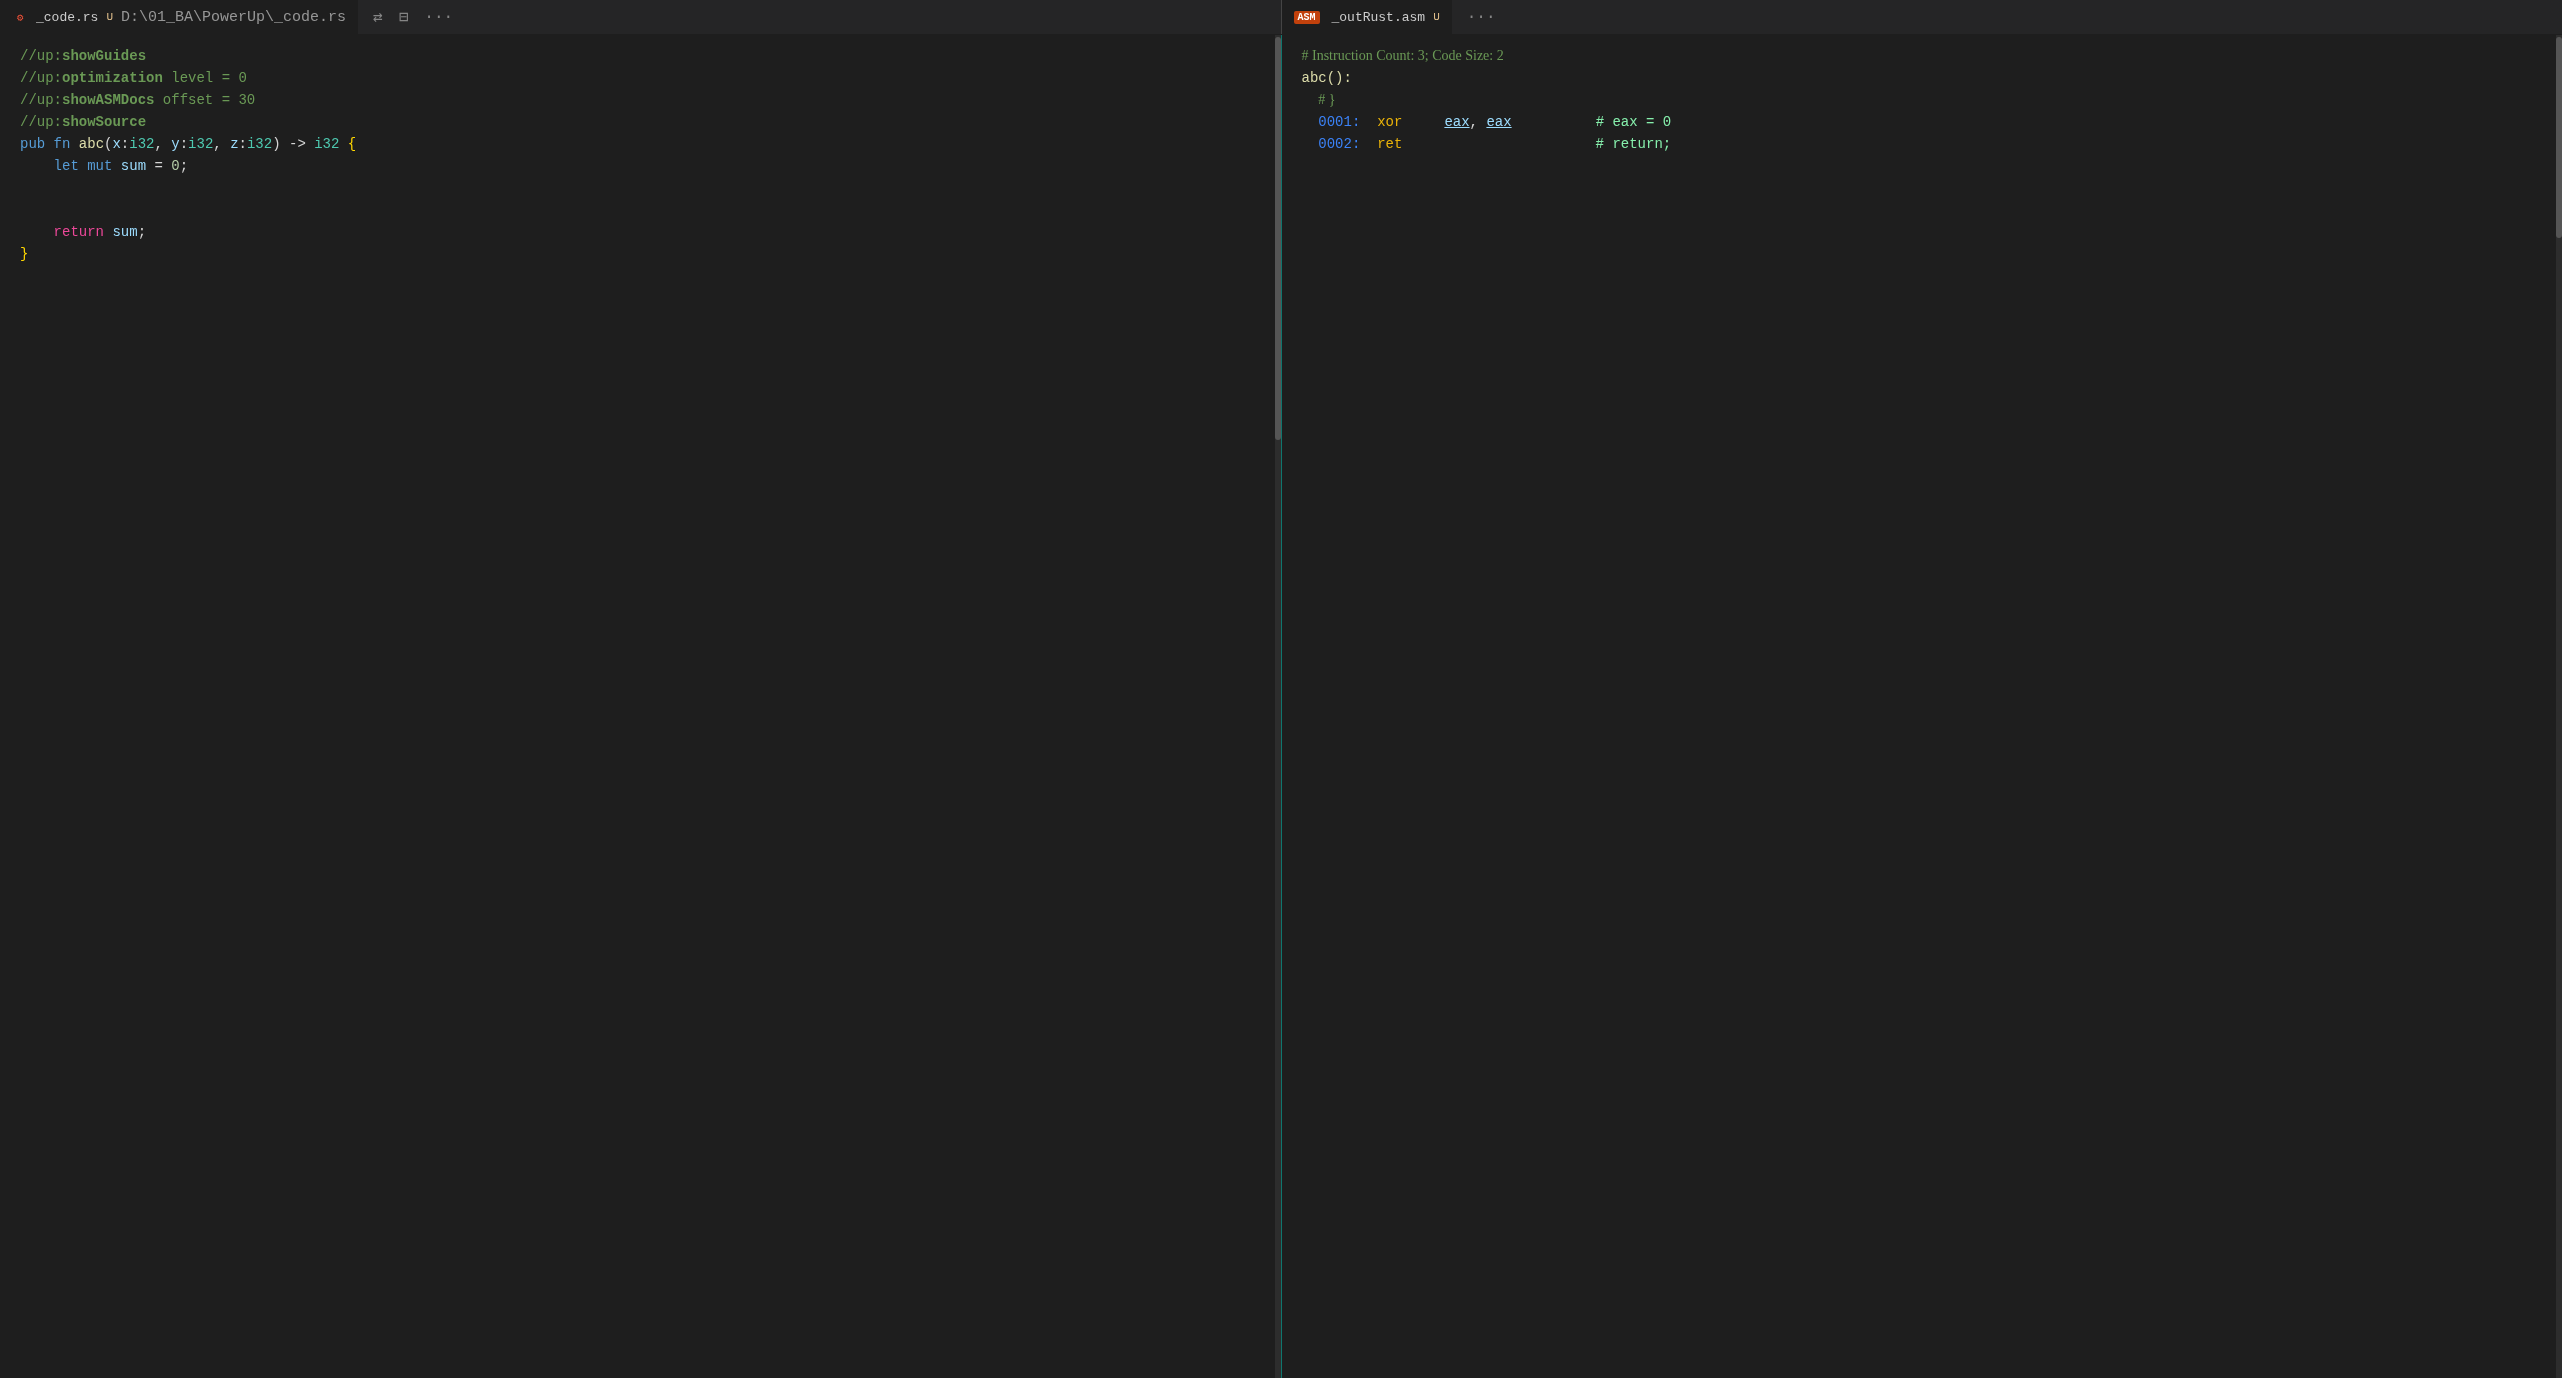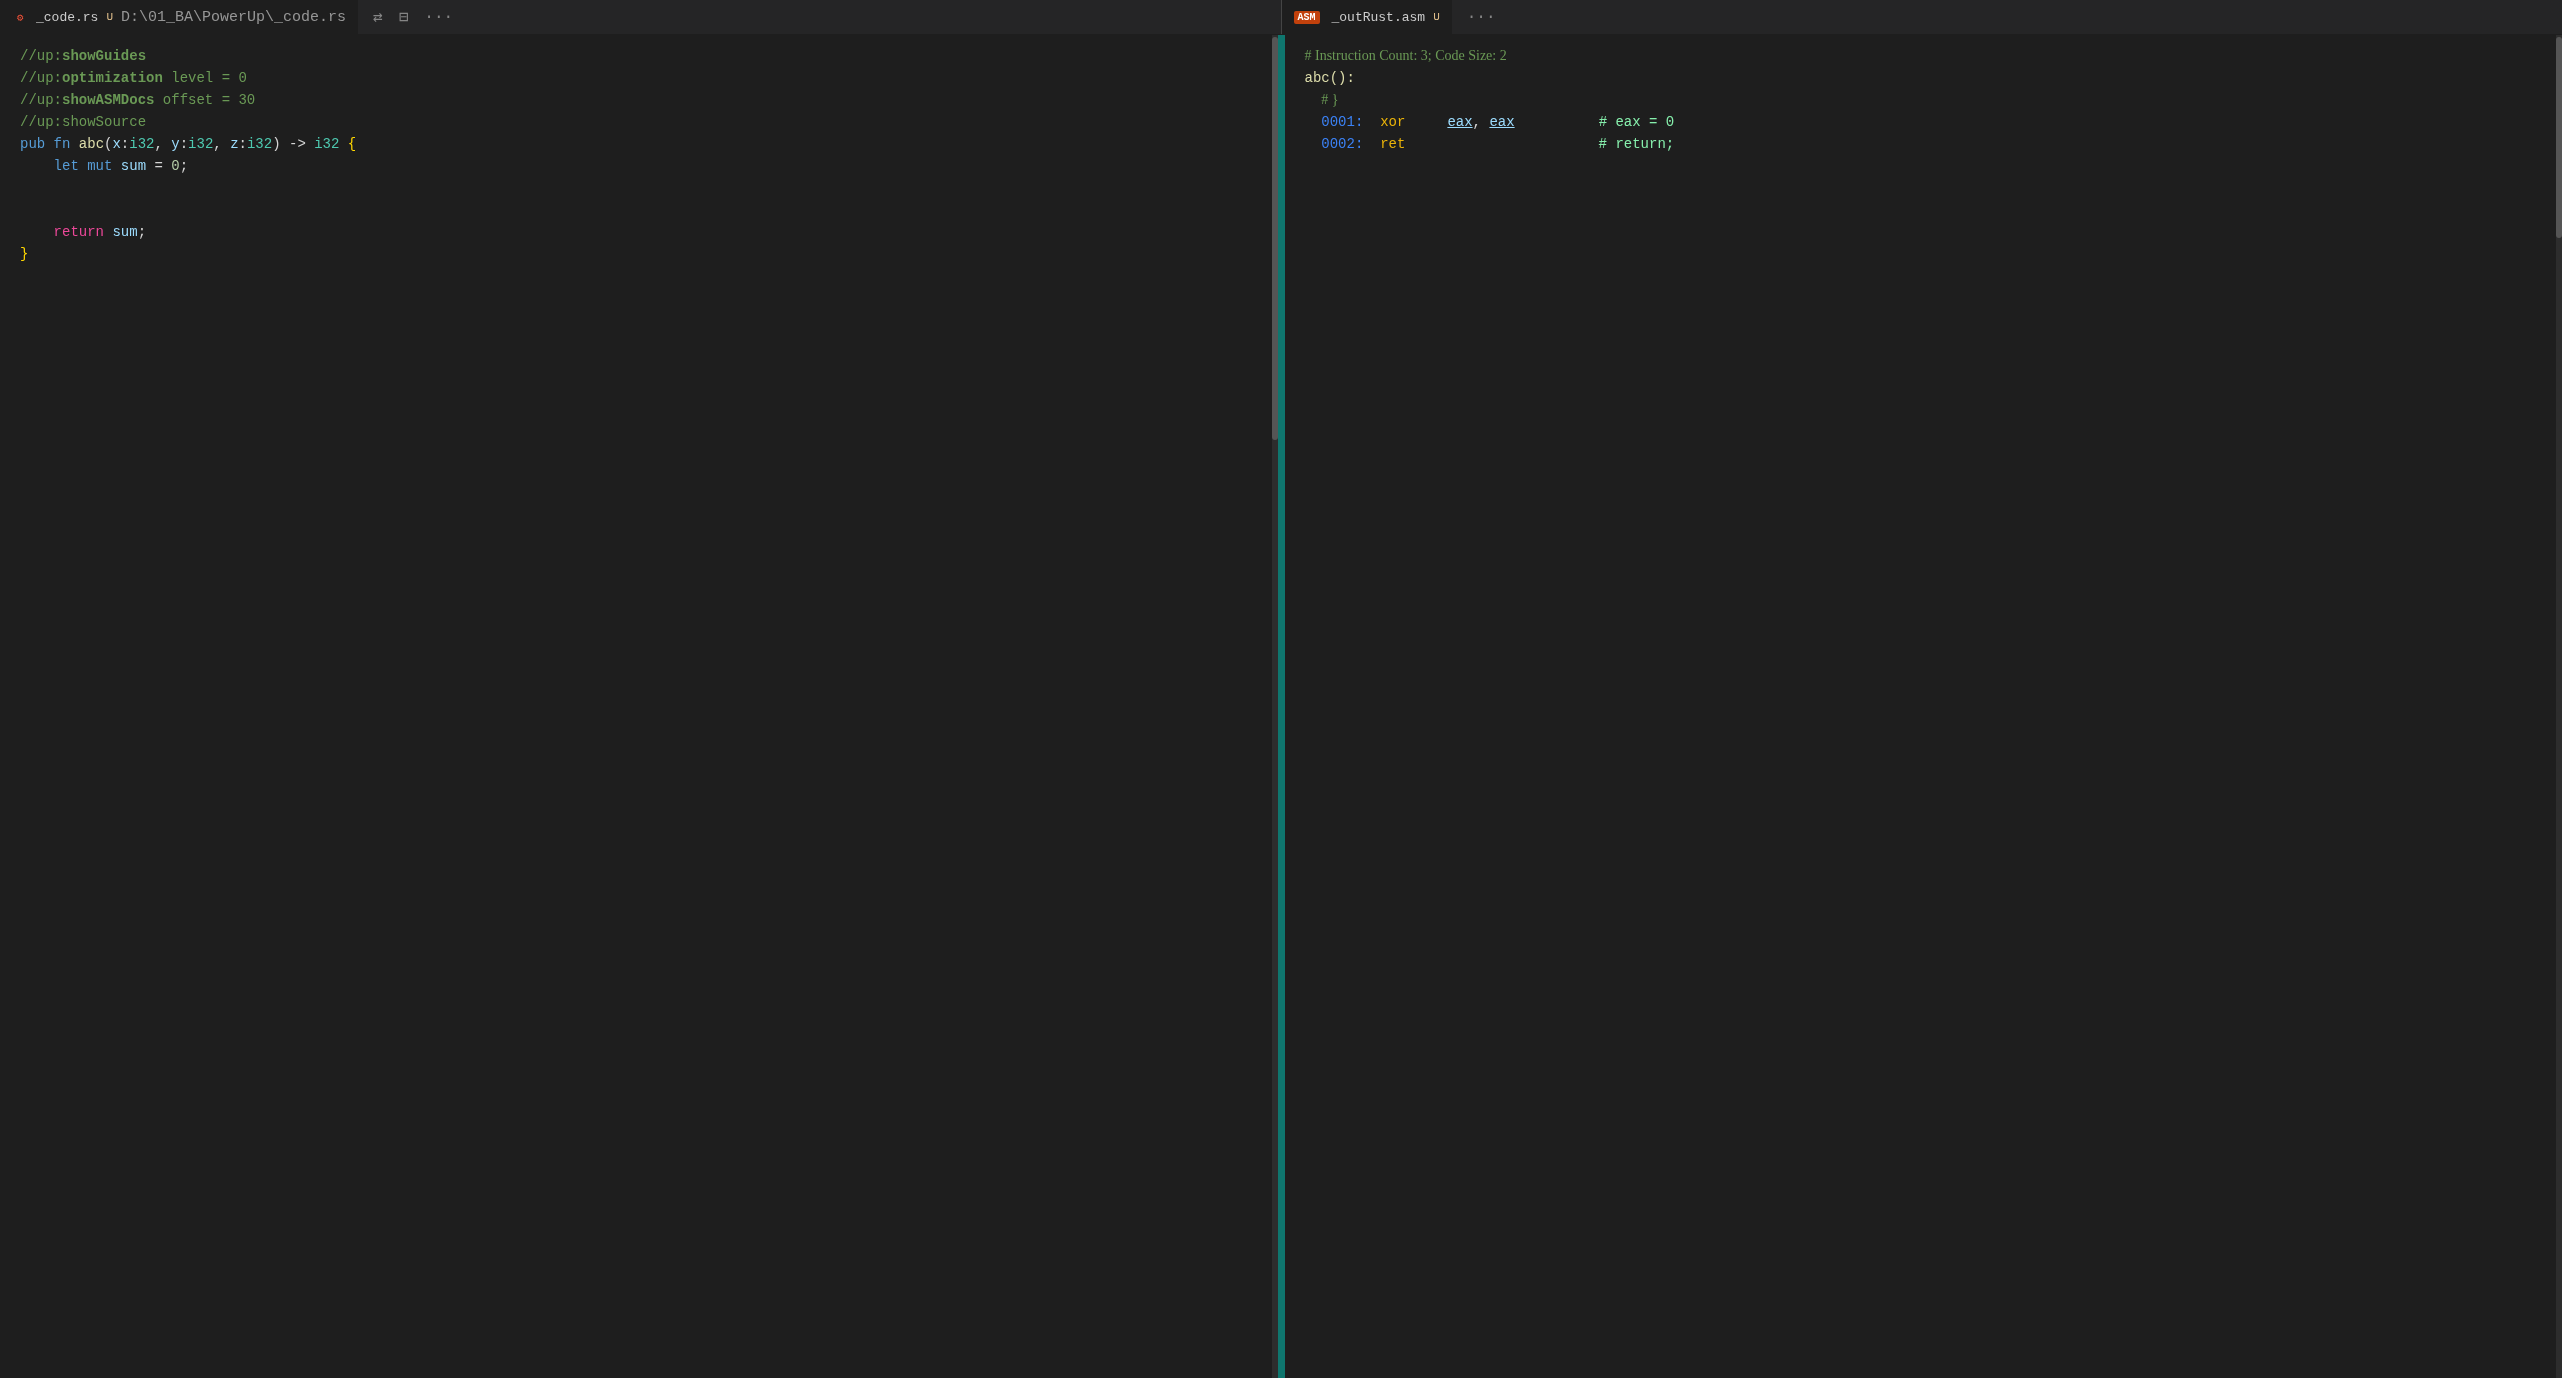--- a/index.html
+++ b/index.html
@@ -100,21 +100,21 @@
 
     .editor-pane {
       display: flex;
       flex-direction: column;
       flex: 1;
       overflow: hidden;
       position: relative;
     }
 
     .editor-pane-left {
-      border-right: 7px solid #0f766e;
+      border-right: 1px solid #0f766e;
     }
 
     .code-area {
       flex: 1;
       padding: 10px 0;
       overflow: auto;
       position: relative;
     }
 
     .code-line {
@@ -202,21 +202,21 @@
 
         <div class="code-line">
           <span class="c-comment">//up:<span style="font-weight:bold;">optimization</span> level = 0</span>
         </div>
 
         <div class="code-line">
           <span class="c-comment">//up:<span style="font-weight:bold;">showASMDocs</span> offset = 30</span>
         </div>
 
         <div class="code-line">
-          <span class="c-comment">//up:<span style="font-weight:normal;">showSource</span></span>
+          <span class="c-comment">//up:<span style="font-weight:bold;">showSource</span></span>
         </div>
 
         <div class="code-line">
           <span class="c-keyword">pub </span><span class="c-keyword">fn </span><span class="c-fn-name">abc</span><span>(</span><span class="c-param">x</span><span>:</span><span class="c-type">i32</span><span>, </span><span class="c-param">y</span><span>:</span><span class="c-type">i32</span><span>, </span><span class="c-param">z</span><span>:</span><span class="c-type">i32</span><span>) -&gt; </span><span class="c-type">i32</span><span> </span><span class="c-brace">{</span>
         </div>
 
         <div class="code-line">
           <span>    </span><span class="c-keyword">let </span><span class="c-keyword">mut </span><span class="c-var">sum</span><span> = </span><span class="c-number">0</span><span>;</span>
         </div>
 

